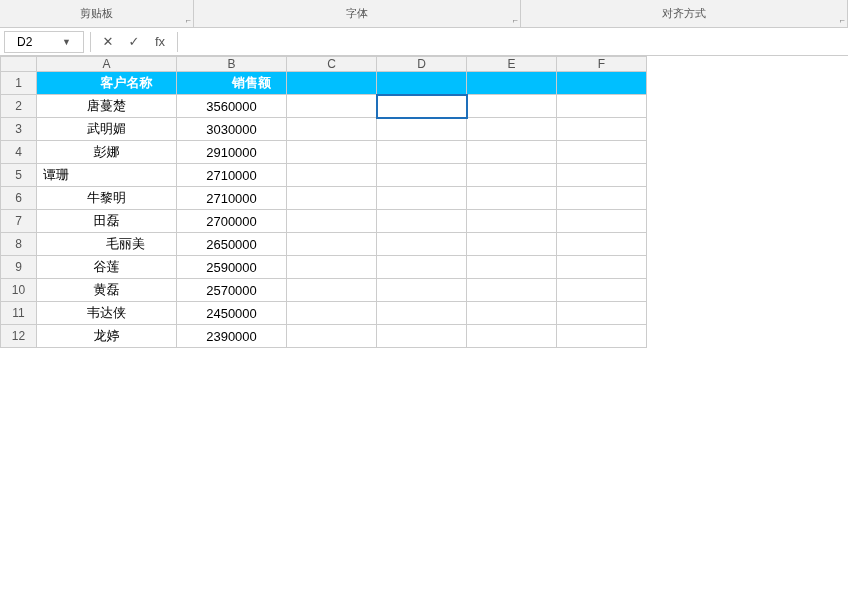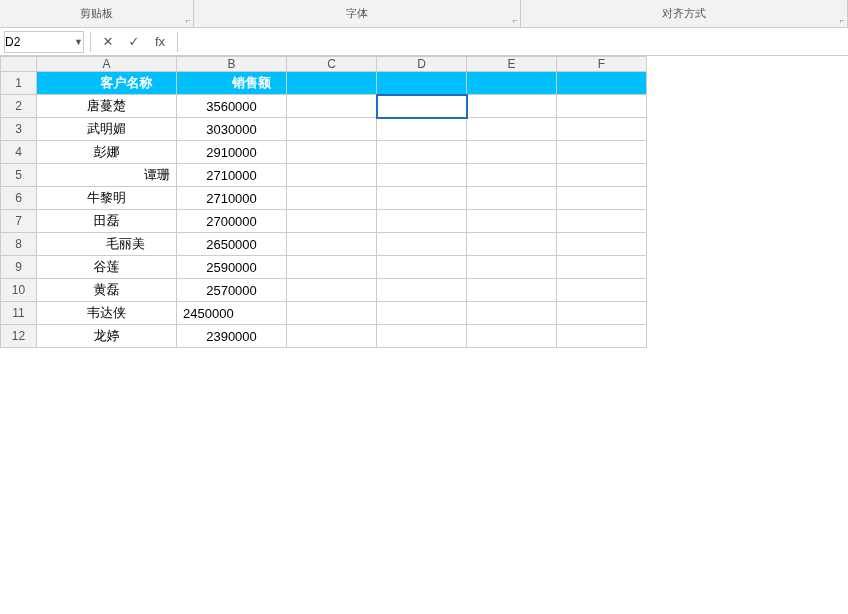--- a/index.html
+++ b/index.html
@@ -44,21 +44,21 @@
       height: 28px;
       border-bottom: 1px solid #ccc;
       background: #fff;
       padding: 0 4px;
       gap: 4px;
     }
     .name-box {
       width: 80px;
       height: 22px;
       border: 1px solid #ccc;
-      padding: 0 0;
+      padding: 0 12px;
       font-size: 12px;
       display: flex;
       align-items: center;
       justify-content: space-between;
       background: #fff;
     }
     .name-box-dropdown {
       font-size: 9px;
       color: #555;
     }
@@ -239,21 +239,21 @@
           <th class="row-header">4</th>
           <td class="cell" style="text-align: center;">彭娜</td>
           <td class="cell" style="text-align: center;">2910000</td>
           <td class="cell" style="text-align: center;"></td>
           <td class="cell" style="text-align: center;"></td>
           <td class="cell" style="text-align: center;"></td>
           <td class="cell" style="text-align: center;"></td>
         </tr>
         <tr>
           <th class="row-header">5</th>
-          <td class="cell" style="text-align: right;">谭珊</td>
+          <td class="cell" style="text-align: left;">谭珊</td>
           <td class="cell" style="text-align: center;">2710000</td>
           <td class="cell" style="text-align: center;"></td>
           <td class="cell" style="text-align: center;"></td>
           <td class="cell" style="text-align: center;"></td>
           <td class="cell" style="text-align: center;"></td>
         </tr>
         <tr>
           <th class="row-header">6</th>
           <td class="cell" style="text-align: center;">牛黎明</td>
           <td class="cell" style="text-align: center;">2710000</td>
@@ -294,21 +294,21 @@
           <td class="cell" style="text-align: center; margin-top: 14px;">黄磊</td>
           <td class="cell" style="text-align: center;">2570000</td>
           <td class="cell" style="text-align: center;"></td>
           <td class="cell" style="text-align: center;"></td>
           <td class="cell" style="text-align: center;"></td>
           <td class="cell" style="text-align: center;"></td>
         </tr>
         <tr>
           <th class="row-header">11</th>
           <td class="cell" style="text-align: center;">韦达侠</td>
-          <td class="cell" style="">2450000</td>
+          <td class="cell" style="text-align: center;">2450000</td>
           <td class="cell" style="text-align: center;"></td>
           <td class="cell" style="text-align: center;"></td>
           <td class="cell" style="text-align: center;"></td>
           <td class="cell" style="text-align: center;"></td>
         </tr>
         <tr>
           <th class="row-header">12</th>
           <td class="cell" style="text-align: center;">龙婷</td>
           <td class="cell" style="text-align: center;">2390000</td>
           <td class="cell" style="text-align: center;"></td>

